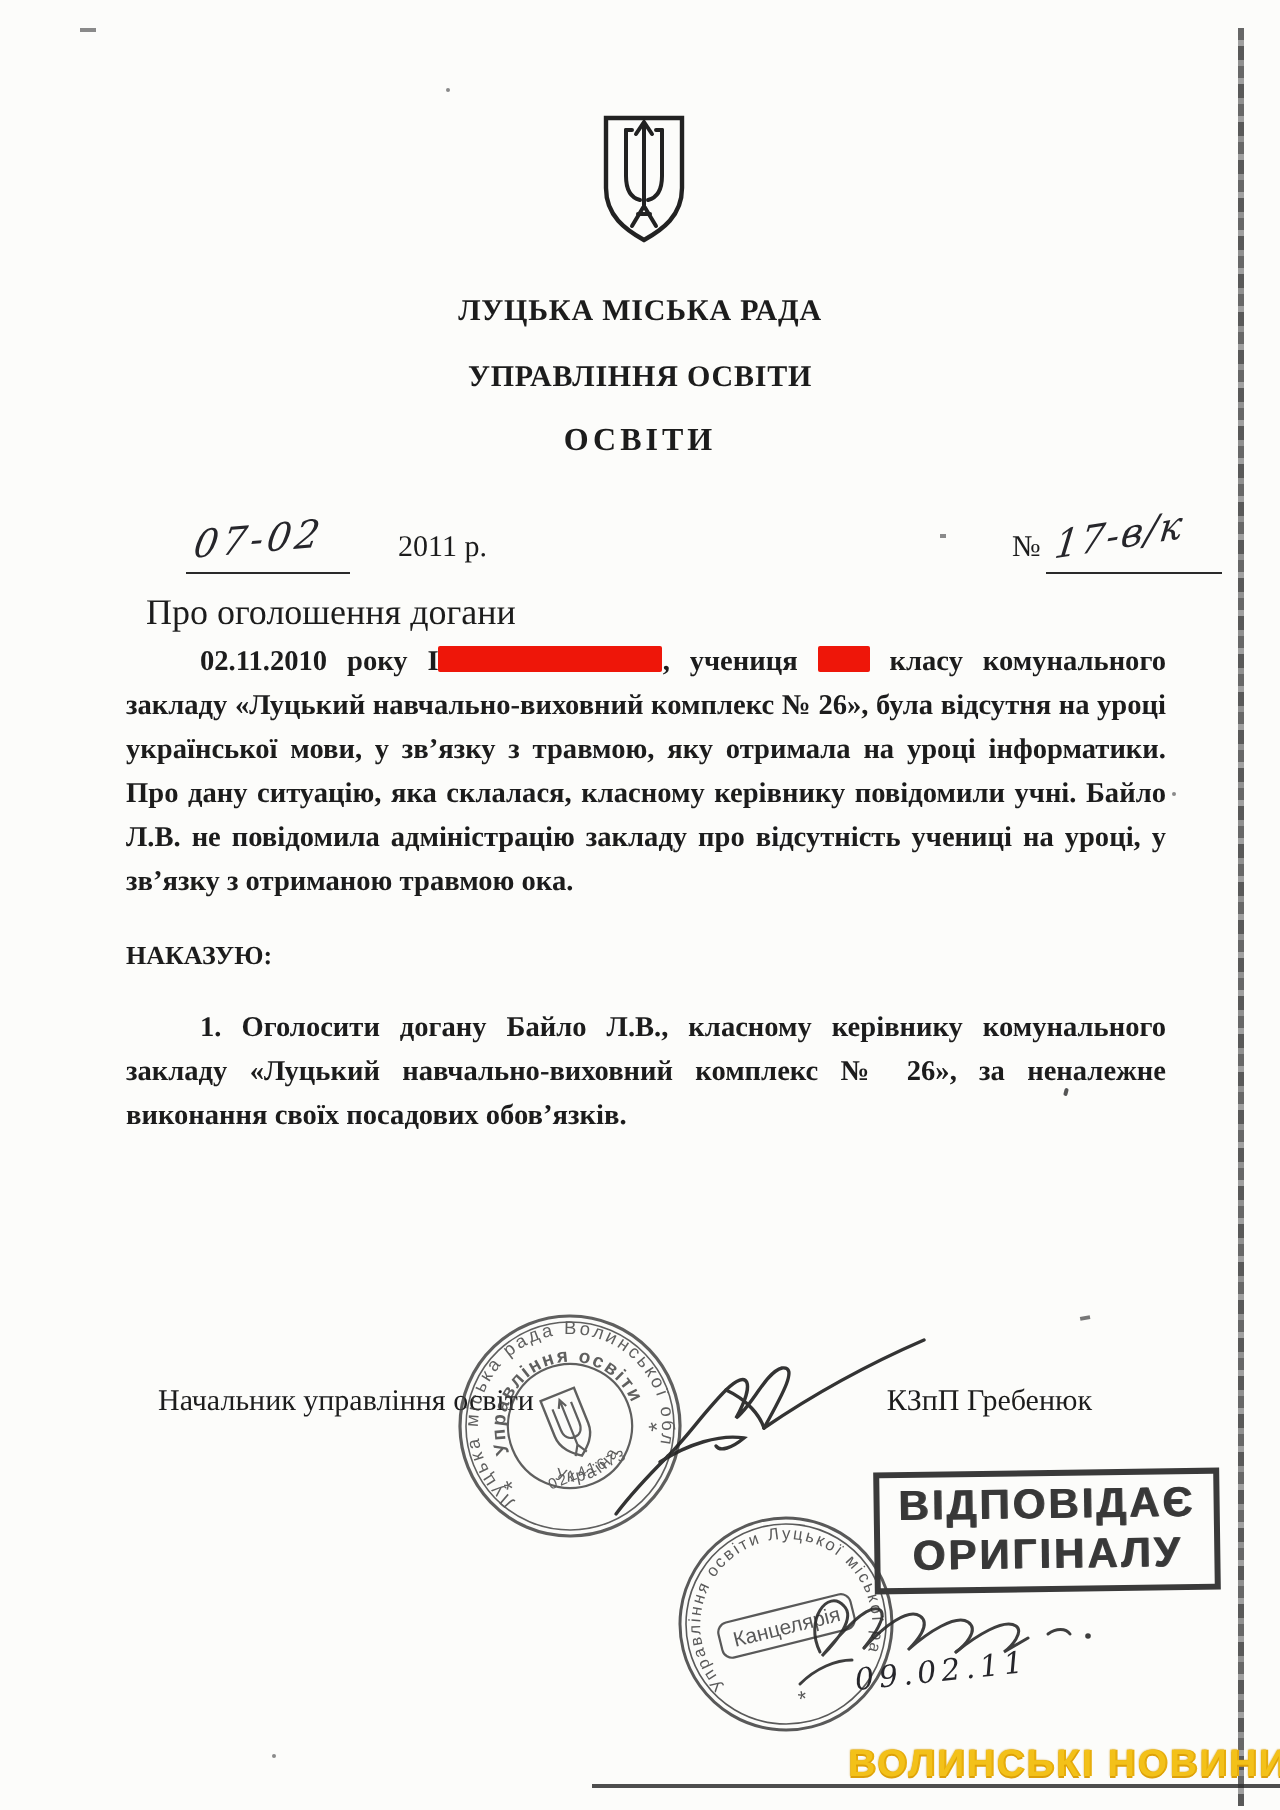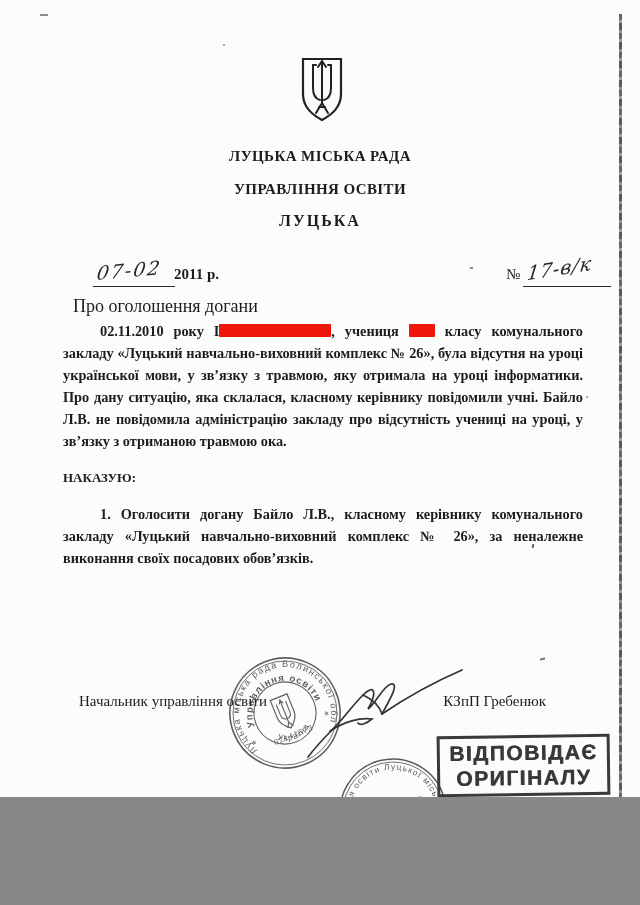--- a/index.html
+++ b/index.html
@@ -1,31 +1,31 @@
 <!DOCTYPE html>
 <html><head>
 <meta charset="utf-8">
 <style>
   html,body{margin:0;padding:0;background:#888;}
   .page{
-    position:relative; width:640px; height:797px; margin:0 auto;
+    position:relative; width:640px; height:905px; margin:0 auto;
     background:#fcfcfa; overflow:hidden;
     font-family:"Liberation Serif", serif; color:#1c1c1c;
   }
   
   .emblem{position:absolute; left:299px; top:56px;}
   .org-line{position:absolute; width:100%; text-align:center; font-weight:bold; font-size:15px; letter-spacing:.4px;}
   .org1{top:148px;}
   .org2{top:181px;}
   .doctype{top:212px; font-size:16px; letter-spacing:2px;}
   
   .hw{font-style:italic; color:#26262b; font-family:"DejaVu Serif", serif;}
   .date-hw{position:absolute; left:97px; top:259px; font-size:19px; transform:rotate(-5deg) skewX(-14deg); letter-spacing:2px;}
   .date-underline{position:absolute; left:93px; top:286px; width:82px; border-top:1.4px solid #2a2a2a;}
-  .date-printed{position:absolute; left:174px; top:266px; font-size:15px;font-weight:bold;}
+  .date-printed{position:absolute; left:199px; top:266px; font-size:15px;}
   .num-label{position:absolute; left:506px; top:266px; font-size:15px;}
   .num-underline{position:absolute; left:523px; top:286px; width:88px; border-top:1.4px solid #2a2a2a;}
   .num-hw{position:absolute; left:527px; top:257px; font-size:19px; transform:rotate(-9deg) skewX(-16deg); letter-spacing:1px;}
   .subject{position:absolute; left:73px; top:296px; font-size:18px;}
   
   .body-block{position:absolute; left:63px; top:321px; width:520px; font-size:14.3px; line-height:21.9px; text-align:justify;}
   .body-block p{margin:0; text-indent:37px;font-weight:bold;}
   .p2{margin-top:9px !important;}
   .order-heading{margin-top:15px !important; text-indent:0 !important; font-weight:bold; font-size:13px;}
   .item1{margin-top:15px !important;}
@@ -78,21 +78,21 @@
       <path d="M14,9 V32 C14,40 17,43 21,44"></path>
       <path d="M32,9 V32 C32,40 29,43 25,44"></path>
       <path d="M14,9 h3 M29,9 h3"></path>
       <path d="M23,47 L17,57 M23,47 L29,57"></path>
       <path d="M20,51 h6"></path>
     </g>
   </svg>
 
   <div class="org-line org1">ЛУЦЬКА МІСЬКА РАДА</div>
   <div class="org-line org2">УПРАВЛІННЯ ОСВІТИ</div>
-  <div class="org-line doctype">ЛУЦЬКА</div>
+  <div class="org-line doctype">ОСВІТИ</div>
 
   <div class="hw date-hw">07-02</div>
   <div class="date-underline"></div>
   <div class="date-printed">2011 р.</div>
   <div class="num-label">№</div>
   <div class="num-underline"></div>
   <div class="hw num-hw">17-в/к</div>
 
   <div class="subject">Про оголошення догани</div>
 

